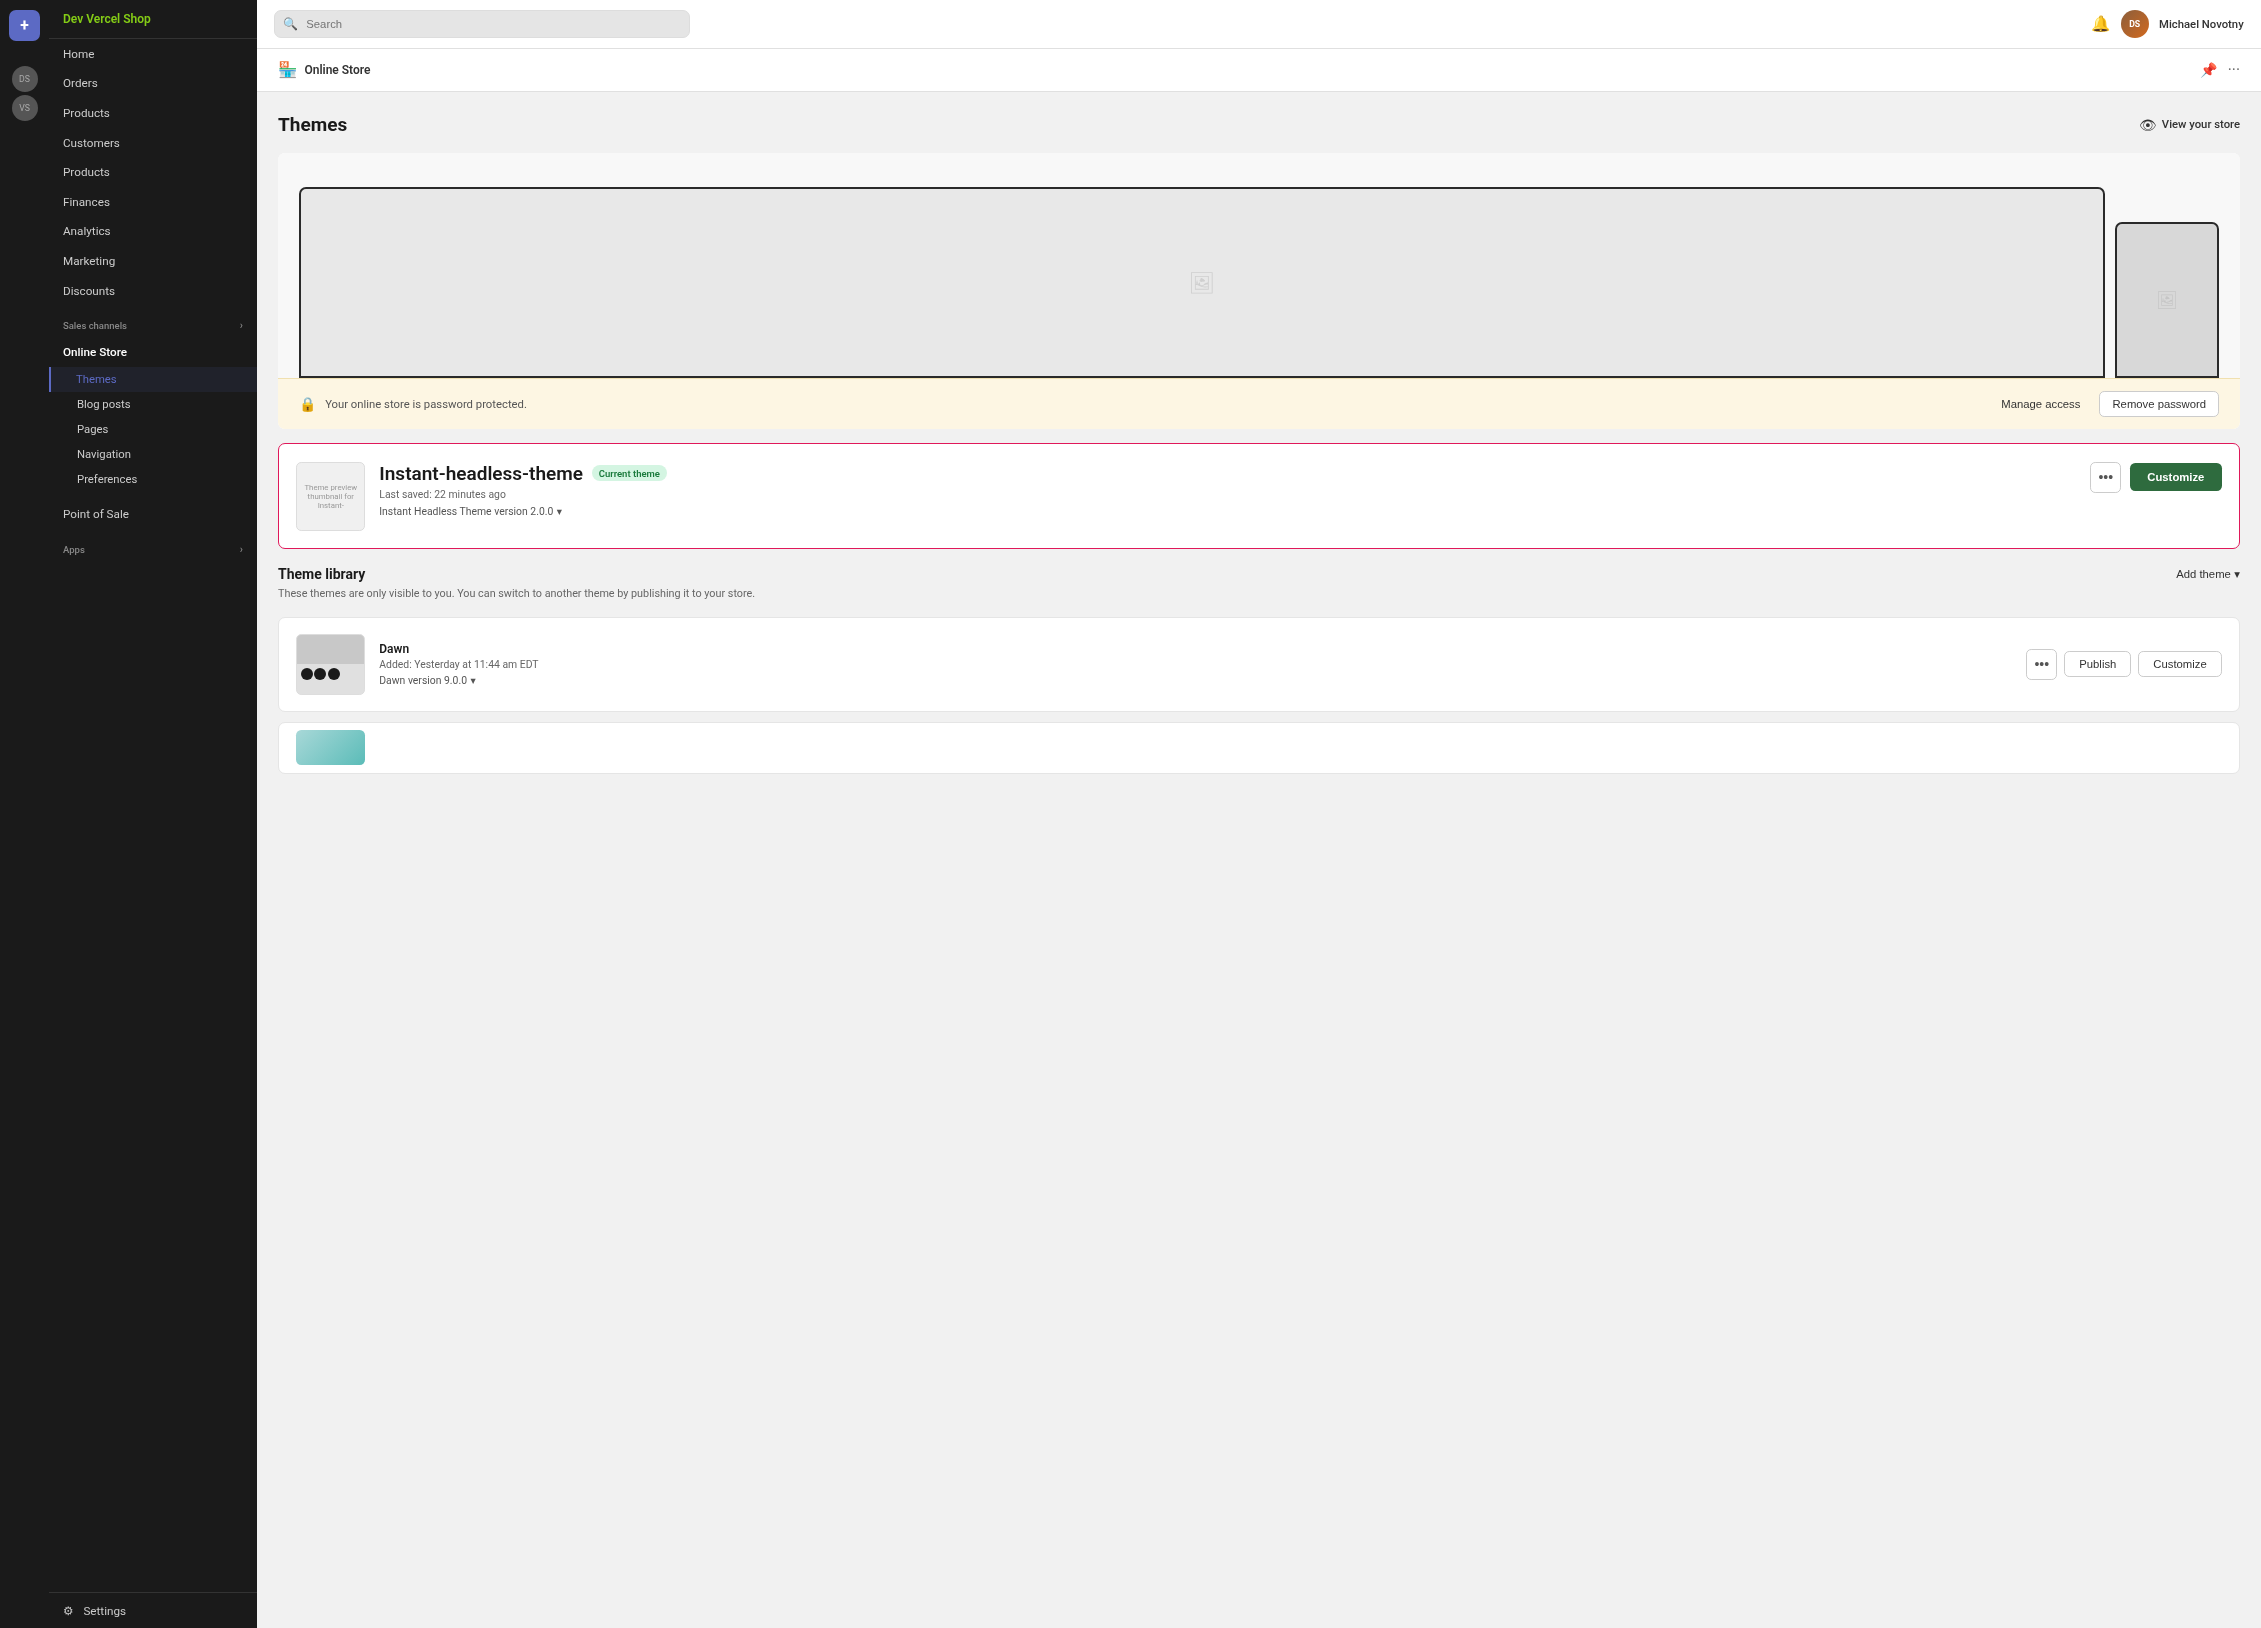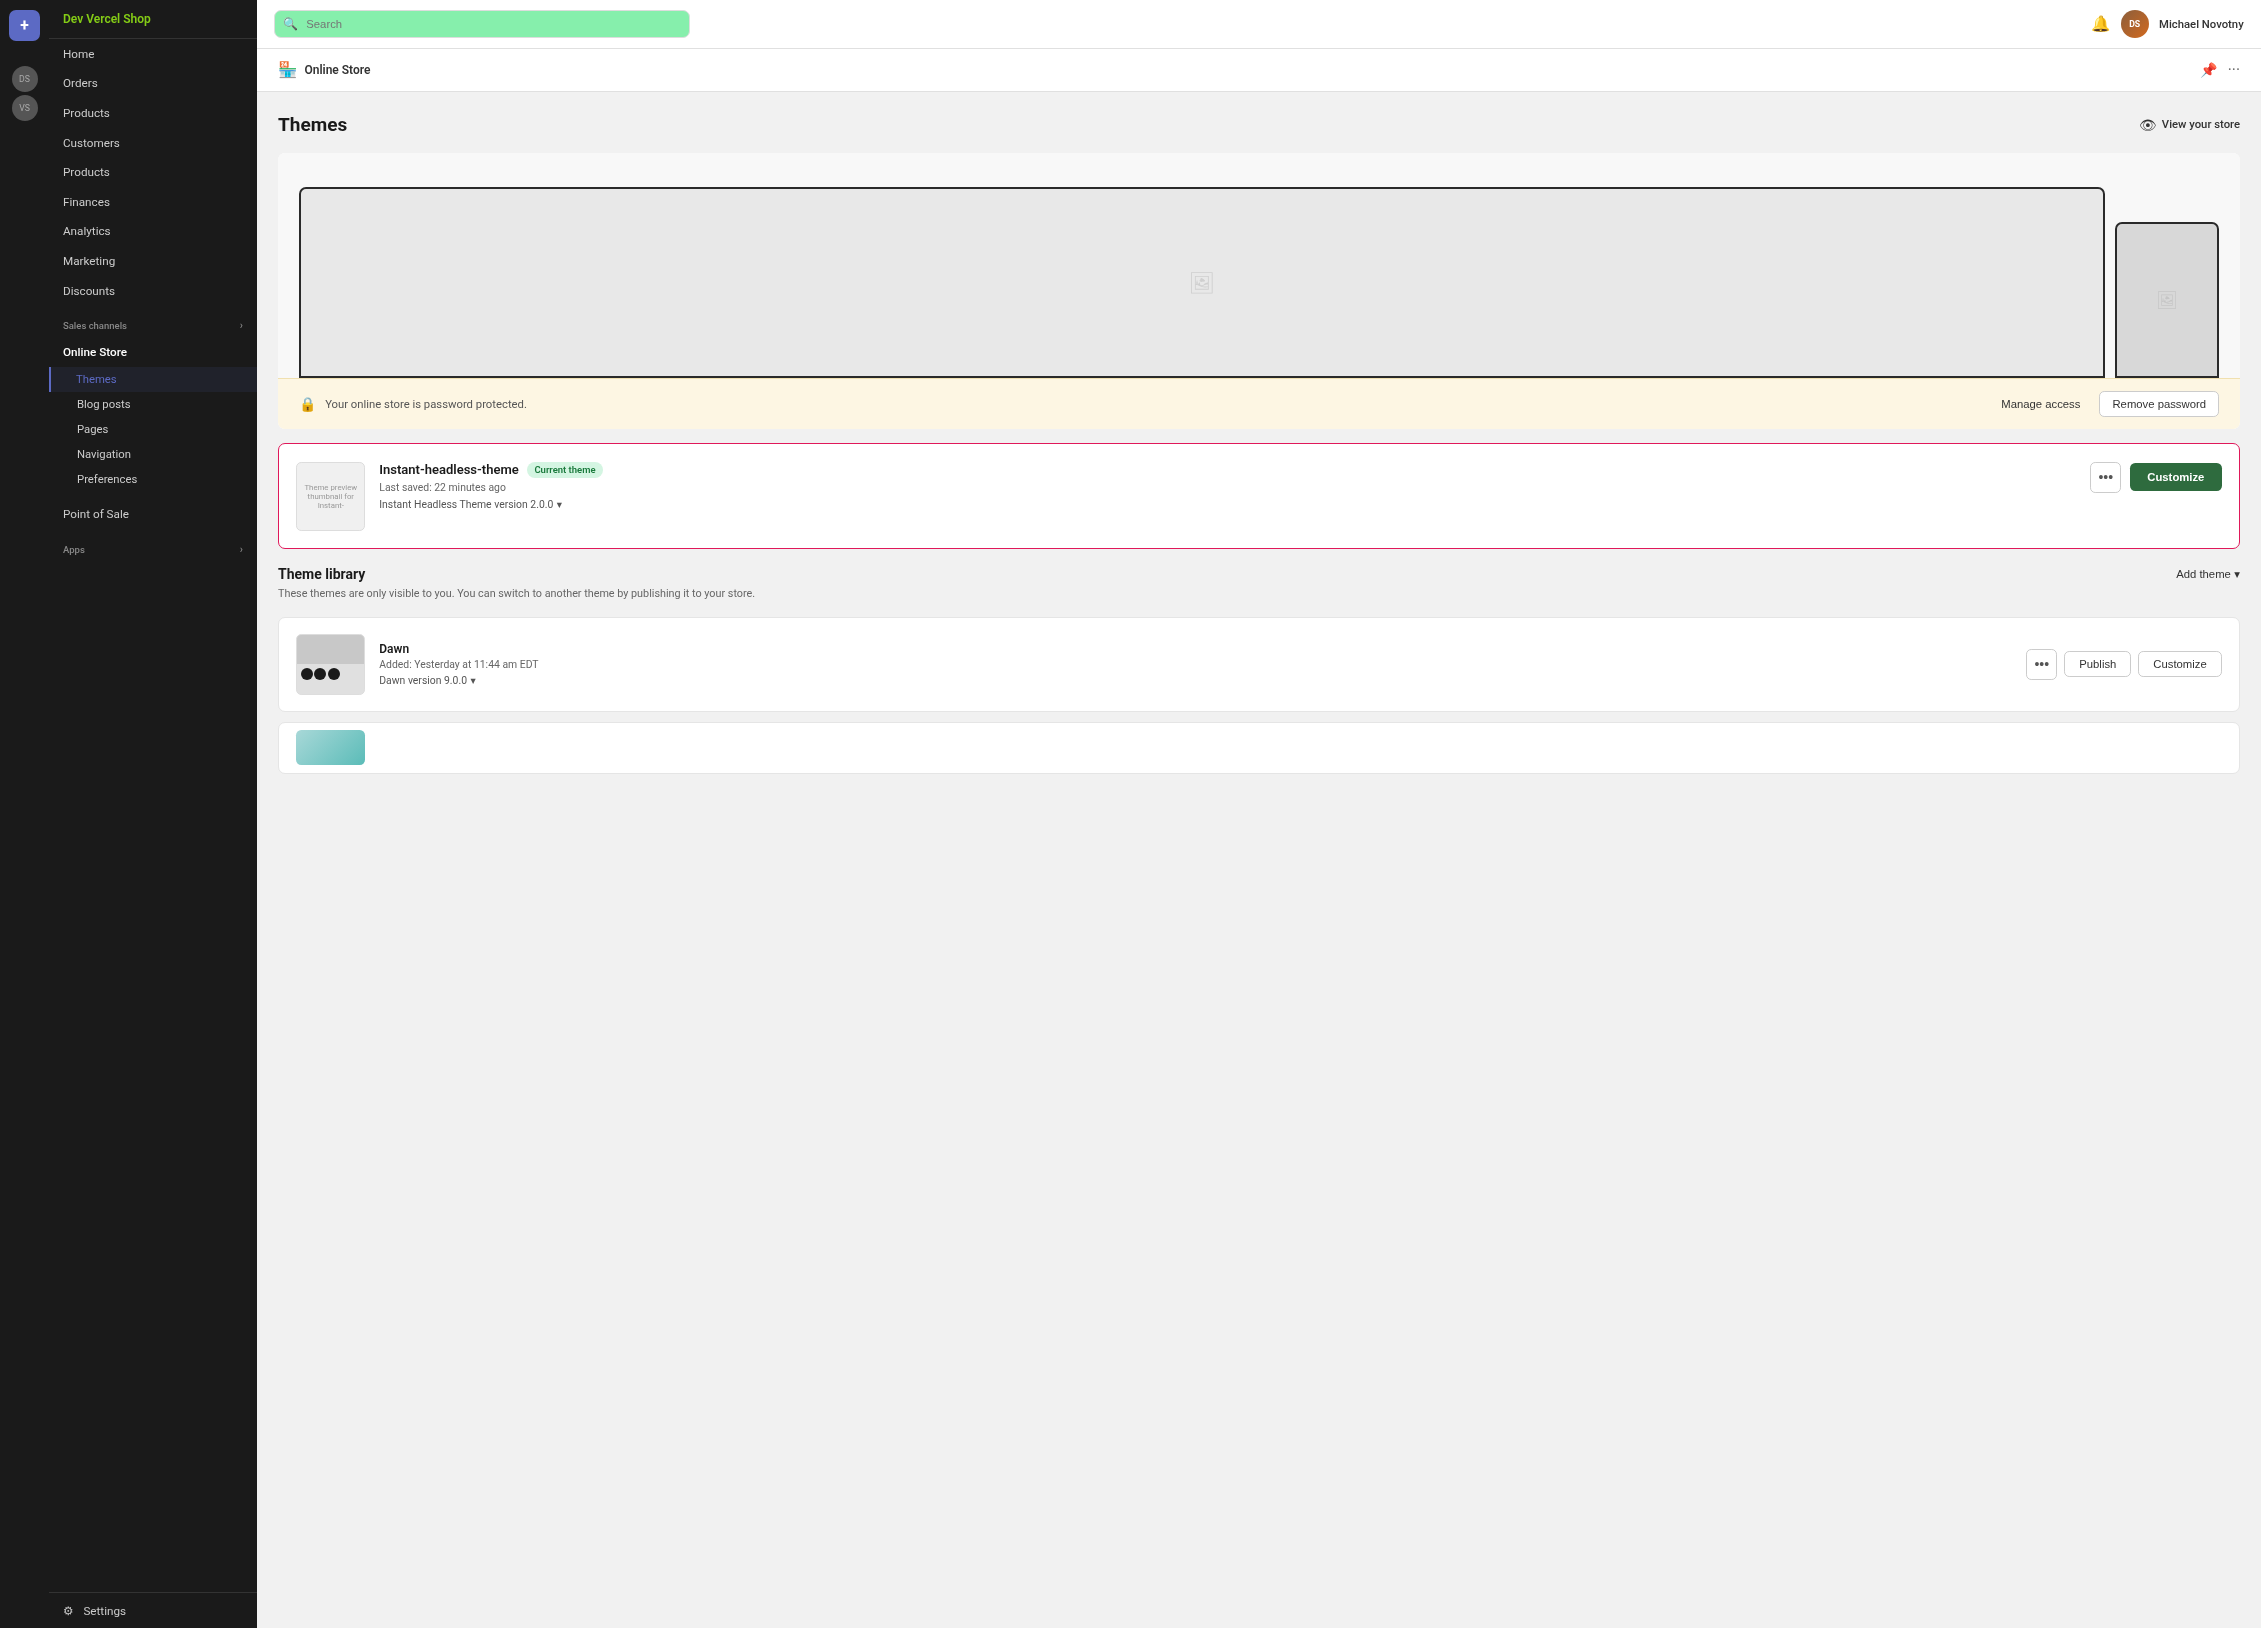--- a/index.html
+++ b/index.html
@@ -123,21 +123,21 @@
       flex: 1;
       max-width: 416px;
       position: relative;
     }
     .topbar-search input {
       width: 100%;
       padding: 7px 10.4px 7px 31px;
       border: 0.9px solid #ddd;
       border-radius: 7px;
       font-size: 11.3px;
-      background: #86efac;
+      background: #e5e5e5;
       outline: none;
     }
     .search-icon-wrap {
       position: absolute;
       left: 8.7px;
       top: 50%;
       transform: translateY(-50%);
       color: #999;
       font-size: 12px;
     }
@@ -323,21 +323,21 @@
       border: 0.9px solid #ddd;
     }
     .theme-info { flex: 1; }
     .theme-name-row {
       display: flex;
       align-items: center;
       gap: 8.7px;
       margin-bottom: 3.5px;
     }
     .theme-name {
-      font-size: 13px;
+      font-size: 19px;
       font-weight: 600;
       color: #1a1a1a;
     }
     .current-theme-badge {
       background: #d4f5e2;
       color: #1a7a3c;
       font-size: 9.5px;
       font-weight: 600;
       padding: 2.6px 7px;
       border-radius: 10.4px;

